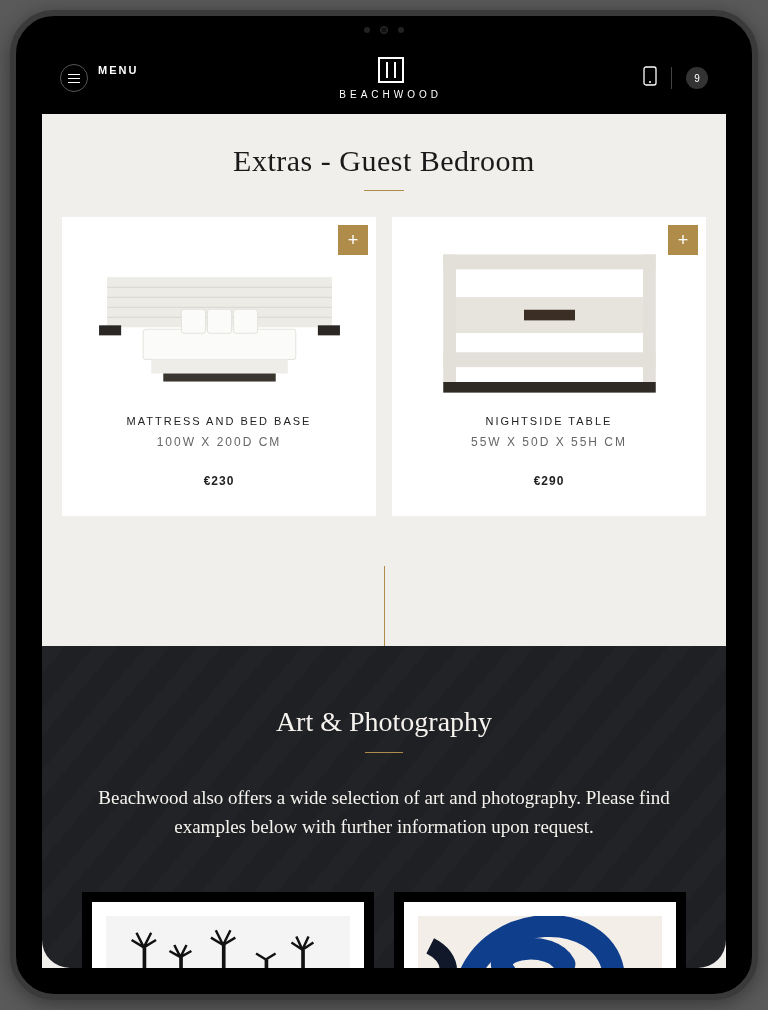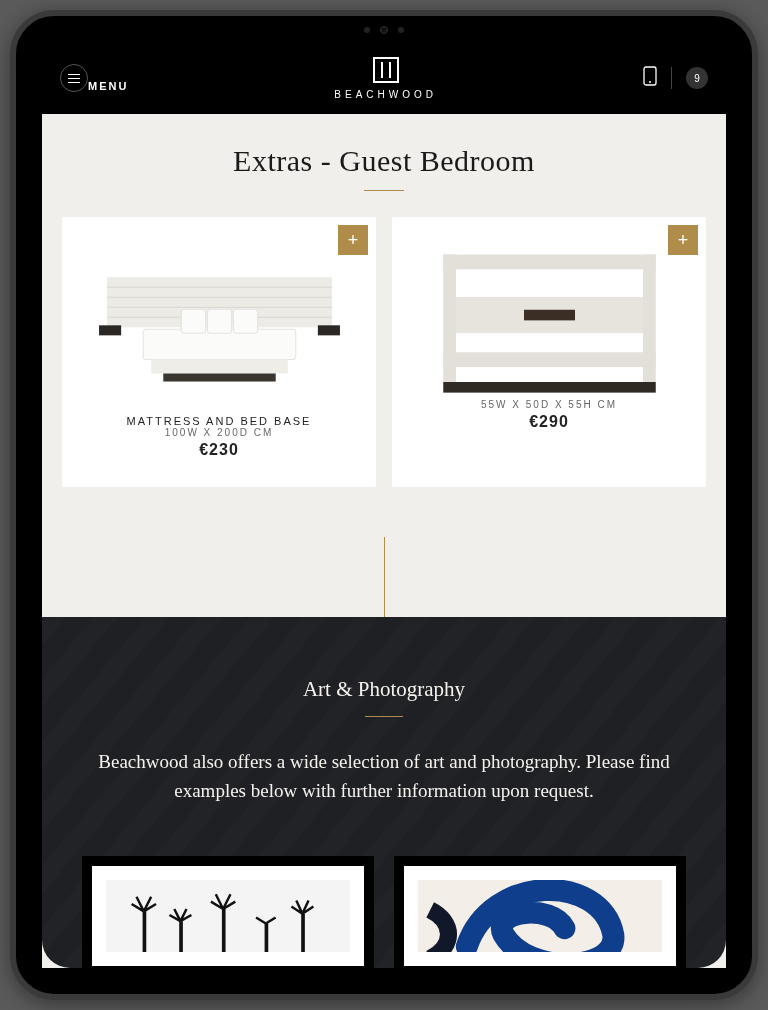--- a/index.html
+++ b/index.html
@@ -38,21 +38,21 @@
   
   .header {
     background: #000;
     height: 72px;
     display: flex;
     align-items: center;
     justify-content: space-between;
     padding: 0 18px;
     flex-shrink: 0;
   }
-  .menu-wrap { display: flex; align-items: flex-end; gap: 0; cursor: pointer; }
+  .menu-wrap { display: flex; align-items: flex-start; gap: 10px; cursor: pointer; }
   .hamburger {
     width: 28px; height: 28px; border: 1px solid #555; border-radius: 50%;
     display: flex; flex-direction: column; justify-content: center; align-items: center; gap: 3px;
   }
   .hamburger span { width: 12px; height: 1px; background: #fff; }
   .menu-label { color: #fff; font-family: Arial, sans-serif; font-size: 11px; letter-spacing: 2px; font-weight: 600; }
 
   .brand { text-align: center; }
   .brand-logo {
     width: 26px; height: 26px; border: 2px solid #fff; margin: 0 auto 6px;
@@ -81,32 +81,32 @@
   .products { display:flex; gap: 16px; margin-top: 26px; }
   .card { flex: 1; background: #fff; position: relative; padding: 12px 12px 28px; }
   .plus-btn {
     position: absolute; top: 8px; right: 8px; width: 30px; height: 30px;
     background: #b08c4a; color: #fff; font-size: 18px; line-height: 30px;
     cursor: pointer; font-family: Arial, sans-serif;
   }
   .card-img { width: 100%; height: 170px; display:flex; align-items:center; justify-content:center; }
   .bed-svg, .table-svg { max-width: 90%; max-height: 100%; }
   .card-name { font-family: Arial, sans-serif; font-size: 11px; letter-spacing: 2px; color: #222; margin-top: 16px; }
-  .card-dim  { font-family: Arial, sans-serif; font-size: 10px; letter-spacing: 2px; color: #666; margin-top: 0; }
-  .card-price{ font-family: Arial, sans-serif; font-size: 16px; letter-spacing: 1px; color: #222; margin-top: 3px; font-weight: 600; }
+  .card-dim  { font-family: Arial, sans-serif; font-size: 12px; letter-spacing: 2px; color: #666; margin-top: 8px; }
+  .card-price{ font-family: Arial, sans-serif; font-size: 12px; letter-spacing: 1px; color: #222; margin-top: 25px; font-weight: 600; }
 
   .center-line { width: 1px; height: 80px; background: #b08c4a; margin: -10px auto 0; position: relative; z-index: 2; }
 
   
   .art {
     background: #1e2023;
     background-image: repeating-linear-gradient(130deg, rgba(255,255,255,.015) 0 18px, rgba(0,0,0,0) 18px 40px);
     padding: 60px 30px 0; text-align: center; color: #f6f3ee;
   }
-  .art-title { font-size: 21px; font-weight: 400; }
+  .art-title { font-size: 28px; font-weight: 400; }
   .art-under { width: 38px; height: 1px; background: #b08c4a; margin: 14px auto 30px; }
   .art-copy { font-size: 19px; line-height: 1.55; max-width: 620px; margin: 16px auto 50px; }
 
   .art-grid { display:flex; gap: 20px; padding: 0 10px; }
   .art-frame { flex:1; background: #000; padding: 10px; height: 120px; }
   .art-mat { background: #fff; width:100%; height:100%; padding: 14px; }
   .art-piece { width:100%; height:100%; }
 
   .palms { background: linear-gradient(#f4f4f4,#f4f4f4); position:relative; overflow:hidden; }
   .palms svg { position:absolute; bottom:-8px; left:0; width:100%; }
@@ -196,20 +196,21 @@
               <svg class="table-svg" viewBox="0 0 240 160">
                 <rect x="20" y="24" width="200" height="14" fill="#e3e0d9"></rect>
                 <rect x="20" y="24" width="12" height="120" fill="#e3e0d9"></rect>
                 <rect x="208" y="24" width="12" height="120" fill="#e3e0d9"></rect>
                 <rect x="20" y="116" width="200" height="14" fill="#e3e0d9"></rect>
                 <rect x="32" y="64" width="176" height="34" fill="#e7e4dd"></rect>
                 <rect x="96" y="76" width="48" height="10" fill="#3b2f25"></rect>
                 <rect x="20" y="144" width="200" height="10" fill="#2f2a24"></rect>
               </svg>
             </div>
+            <div class="card-name">NIGHTSIDE TABLE</div>
             <div class="card-dim">55W X 50D X 55H CM</div>
             <div class="card-price">€290</div>
           </div>
 
         </div>
       </section>
 
       <div class="center-line"></div>
 
       <section class="art">

